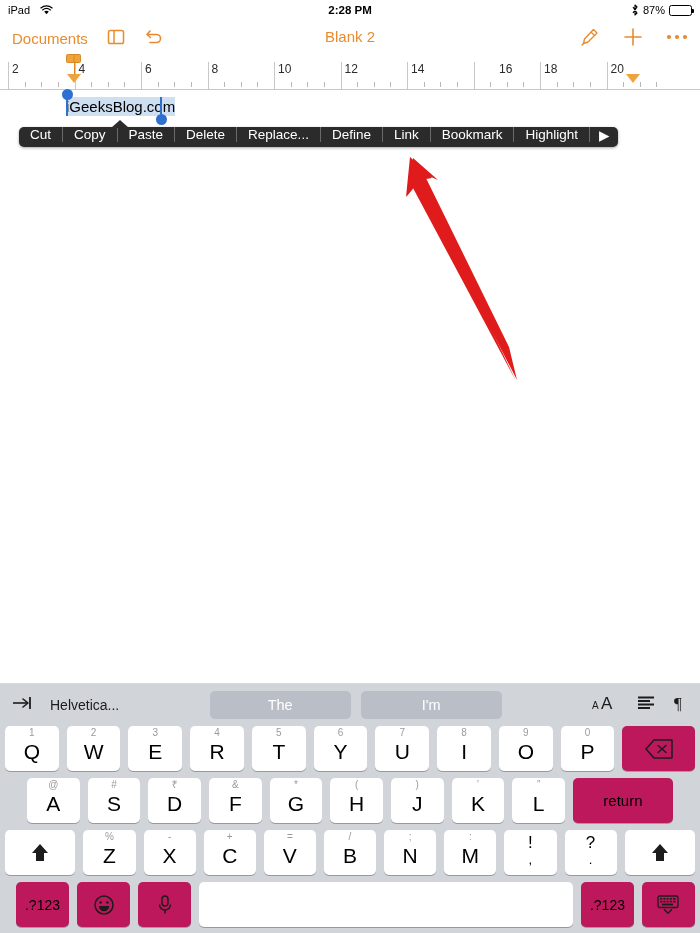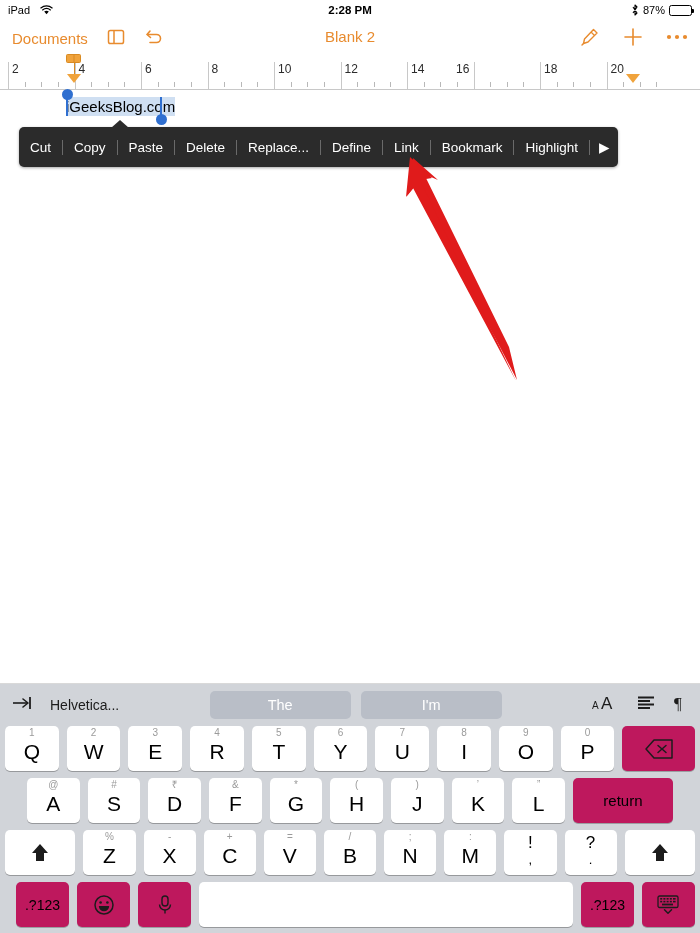--- a/index.html
+++ b/index.html
@@ -92,21 +92,21 @@
   }
   .sel-knob {
     position:absolute; width:11px; height:11px; border-radius:50%;
     background:#2f6fd0;
   }
 
   
   .ctx-wrap { position:absolute; left:19px; top:127px; }
   .ctx-menu {
     display:flex; background:#2b2b2b; border-radius:5px;
-    height:40px; align-items:center; overflow:hidden;
+    height:20px; align-items:flex-start; overflow:hidden;
     box-shadow:0 1px 3px rgba(0,0,0,0.35);
   }
   .ctx-item {
     display:flex; align-items:center; justify-content:center;
     color:#fff; font-size:13.5px; padding:0 11px;
     border-right:1px solid #6a6a6a; white-space:nowrap;
   }
   .ctx-item:last-child { border-right:none; }
   .ctx-arrow { padding:0 9px; }
   .ctx-tail {
@@ -265,21 +265,21 @@
         <div class="rt-label" style="left: 340.5px;">12</div>
         <div class="rt-minor" style="left: 357.125px;"></div>
         <div class="rt-minor" style="left: 373.75px;"></div>
         <div class="rt-minor" style="left: 390.375px;"></div>
         <div class="rt-major" style="left: 407px;"></div>
         <div class="rt-label" style="left: 407px;">14</div>
         <div class="rt-minor" style="left: 423.625px;"></div>
         <div class="rt-minor" style="left: 440.25px;"></div>
         <div class="rt-minor" style="left: 456.875px;"></div>
         <div class="rt-major" style="left: 473.5px;"></div>
-        <div class="rt-label" style="left: 452px;">16</div>
+        <div class="rt-label" style="left: 495px;">16</div>
         <div class="rt-minor" style="left: 490.125px;"></div>
         <div class="rt-minor" style="left: 506.75px;"></div>
         <div class="rt-minor" style="left: 523.375px;"></div>
         <div class="rt-major" style="left: 540px;"></div>
         <div class="rt-label" style="left: 540px;">18</div>
         <div class="rt-minor" style="left: 556.625px;"></div>
         <div class="rt-minor" style="left: 573.25px;"></div>
         <div class="rt-minor" style="left: 589.875px;"></div>
         <div class="rt-major" style="left: 606.5px;"></div>
         <div class="rt-label" style="left: 606.5px;">20</div>

